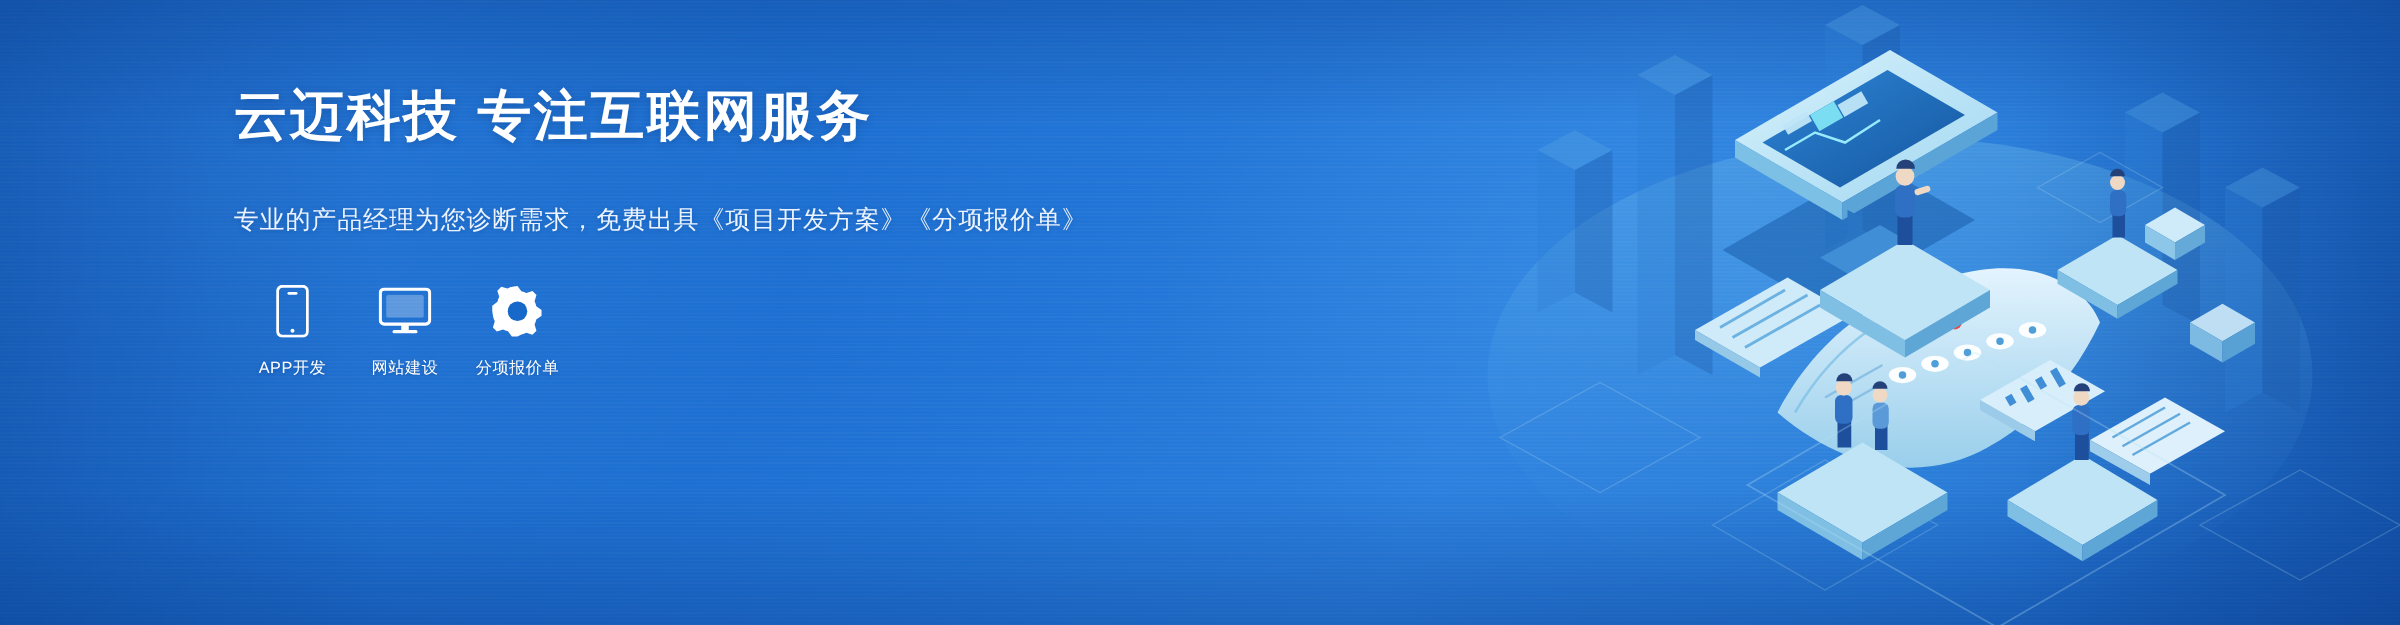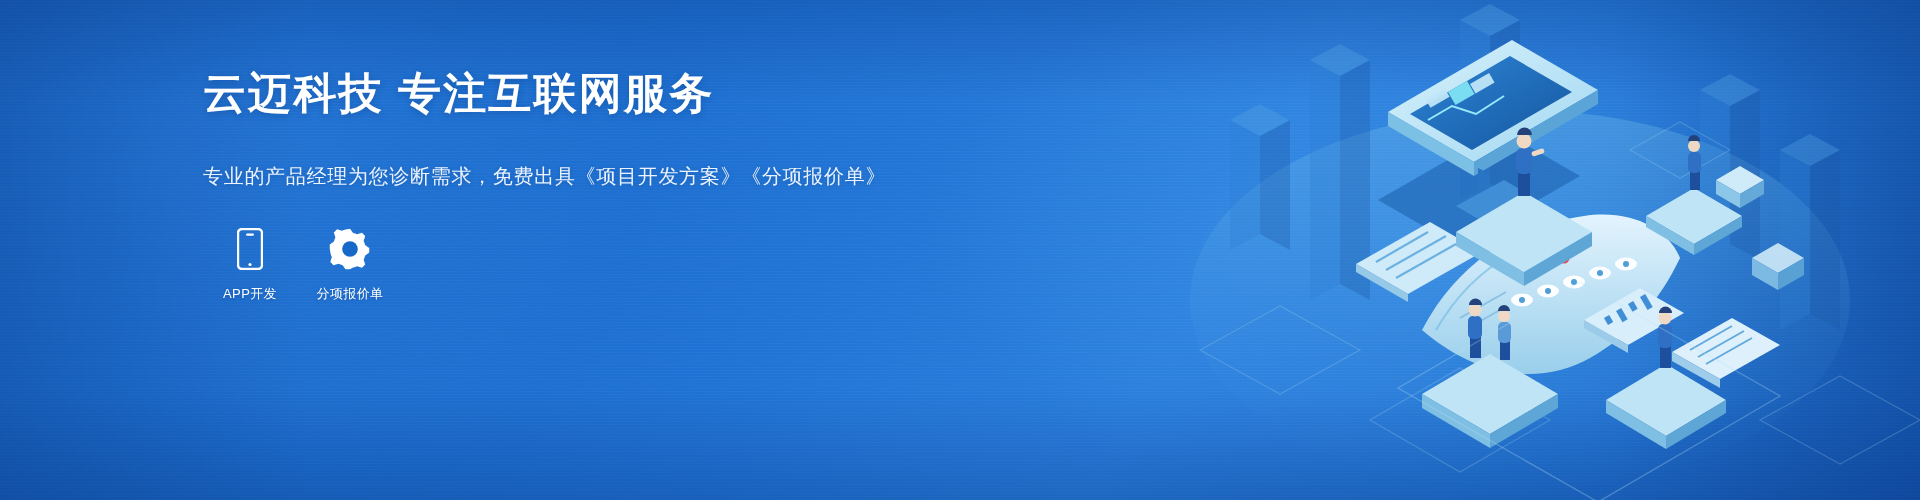--- a/index.html
+++ b/index.html
@@ -34,21 +34,21 @@
     background:
       linear-gradient(90deg, rgba(10,62,140,0.38) 0%, rgba(10,62,140,0) 16%, rgba(10,62,140,0) 84%, rgba(10,62,140,0.42) 100%),
       linear-gradient(0deg, rgba(9,58,136,0.34) 0%, rgba(9,58,136,0) 22%, rgba(9,58,136,0) 80%, rgba(9,58,136,0.30) 100%);
     pointer-events:none;
     z-index:4;
   }
 
   
   .content {
     position:absolute;
-    left:203px; top:68px;
+    left:187px; top:68px;
     width:700px;
     z-index:6;
   }
   .headline{
     font-size:43px;
     font-weight:bold;
     color:#ffffff;
     letter-spacing:2.2px;
     line-height:1.18;
     white-space:nowrap;
@@ -63,21 +63,21 @@
     white-space:nowrap;
     text-shadow:0 1px 4px rgba(5,45,110,0.26);
   }
   .subtitle .line{ display:block; }
 
   
   .services{
     display:flex;
     margin-top:32px;
     margin-left:16px;
-    gap:38px;
+    gap:28px;
   }
   .service{
     display:flex;
     flex-direction:column;
     align-items:center;
     width:62px;
   }
   .service .glyph{
     height:46px;
     display:flex;
@@ -335,20 +335,31 @@
             <rect x="1" y="1" width="24" height="40" rx="4" fill="none" stroke="#ffffff" stroke-width="2.4"></rect>
             <rect x="9" y="5.5" width="8" height="2.2" rx="1.1" fill="#ffffff"></rect>
             <circle cx="13" cy="36.5" r="1.6" fill="#ffffff"></circle>
           </svg>
         </span>
         <span class="caption">APP开发</span>
       </div>
 
 
 
+      <div class="service">
+        <span class="glyph">
+          <svg width="42" height="38" viewBox="0 0 42 38" xmlns="http://www.w3.org/2000/svg">
+            <rect x="1.2" y="1.2" width="39.6" height="28" rx="3.2" fill="none" stroke="#ffffff" stroke-width="2.6"></rect>
+            <rect x="6" y="6" width="30" height="18" rx="1.5" fill="#ffffff" opacity="0.28"></rect>
+            <rect x="18" y="29.2" width="6" height="5" fill="#ffffff"></rect>
+            <rect x="11" y="34" width="20" height="2.6" rx="1.3" fill="#ffffff"></rect>
+          </svg>
+        </span>
+        <span class="caption">网站建设</span>
+      </div>
 
       <div class="service">
         <span class="glyph">
           <svg width="42" height="42" viewBox="0 0 42 42" xmlns="http://www.w3.org/2000/svg">
             <path fill="#ffffff" d="M21 0.8l3.1 4.2c1.4.25 2.75.72 3.98 1.37l4.9-1.52 3.2 3.2-1.52 4.9c.65 1.23 1.12 2.58 1.37 3.98l4.2 3.1v4.5l-4.2 3.1a14.6 14.6 0 0 1-1.37 3.98l1.52 4.9-3.2 3.2-4.9-1.52c-1.23.65-2.58 1.12-3.98 1.37L21 41.2h-4.5l-3.1-4.2a14.6 14.6 0 0 1-3.98-1.37l-4.9 1.52-3.2-3.2 1.52-4.9A14.6 14.6 0 0 1 1.47 25.1L0.8 21v-4.5l4.2-3.1c.25-1.4.72-2.75 1.37-3.98L4.85 4.52l3.2-3.2 4.9 1.52A14.6 14.6 0 0 1 16.93 1.47L21 0.8z"></path>
             <circle cx="21" cy="21" r="7.8" fill="#1668c9"></circle>
           </svg>
         </span>
         <span class="caption">分项报价单</span>
       </div>

